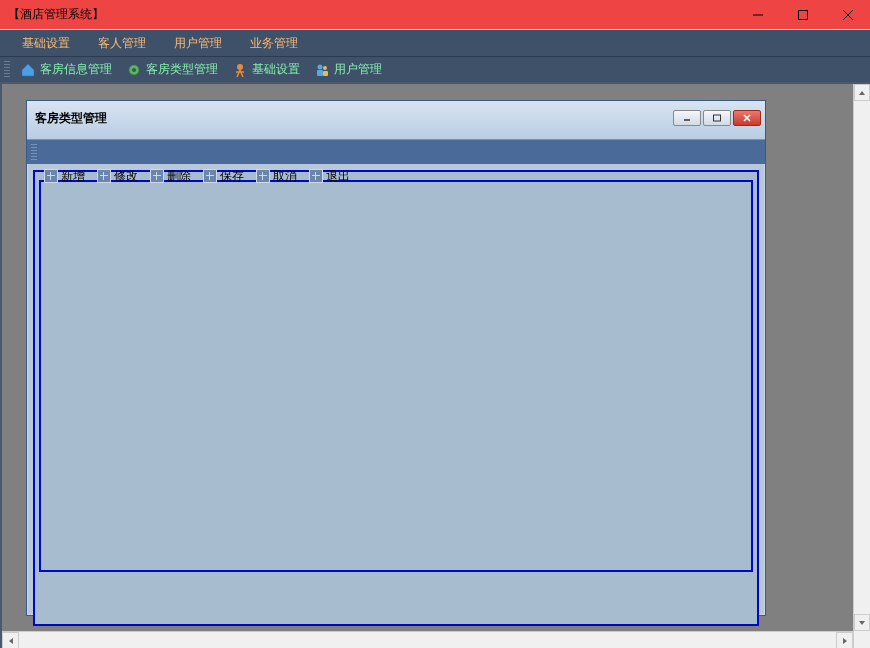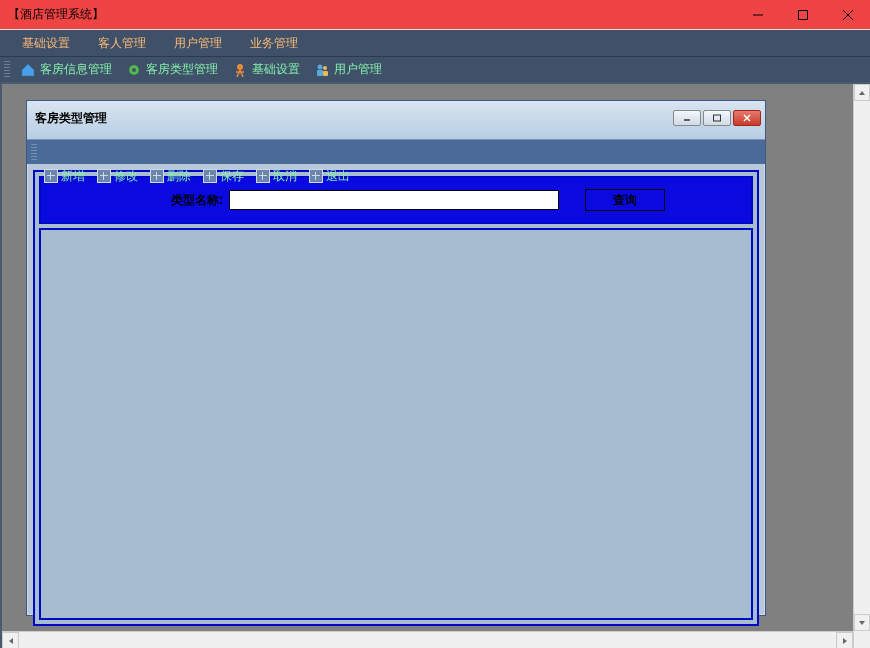--- a/index.html
+++ b/index.html
@@ -125,21 +125,21 @@
   padding: 0 4px;
   gap: 2px;
 }
 .child-toolbar-grip {
   width: 6px; height: 16px;
   background: repeating-linear-gradient(to bottom, #7a92b4 0 1px, transparent 1px 3px);
 }
 .child-toolbar-item {
   display: flex; align-items: center; gap: 3px;
   padding: 2px 5px;
-  color: #86efac;
+  color: #000000;
   cursor: pointer;
   margin-top: 48px;
 }
 .ct-icon {
   width: 14px; height: 14px;
   border: 1px solid #cfd9e7;
   background: #6a86ac;
   position: relative;
 }
 .ct-icon::before, .ct-icon::after {
@@ -320,25 +320,20 @@
         <span>取消</span>
       </div>
       <div class="child-toolbar-item">
         <span class="ct-icon"></span>
         <span>退出</span>
       </div>
     </div>
 
     <div class="child-body">
       <div class="blue-panel">
-        <div class="search-bar">
-          <span class="search-label">类型名称:</span>
-          <input class="search-input" type="text" value="" style="">
-          <button class="search-btn">查询</button>
-        </div>
         <div class="data-area"></div>
       </div>
     </div>
   </div>
 
   <div class="mdi-scrollbar">
     <div class="mdi-scrollbar-btn">
       <svg width="8" height="8">
           <path d="M4 2 L7 6 L1 6 Z" fill="#666"></path>
         </svg>

